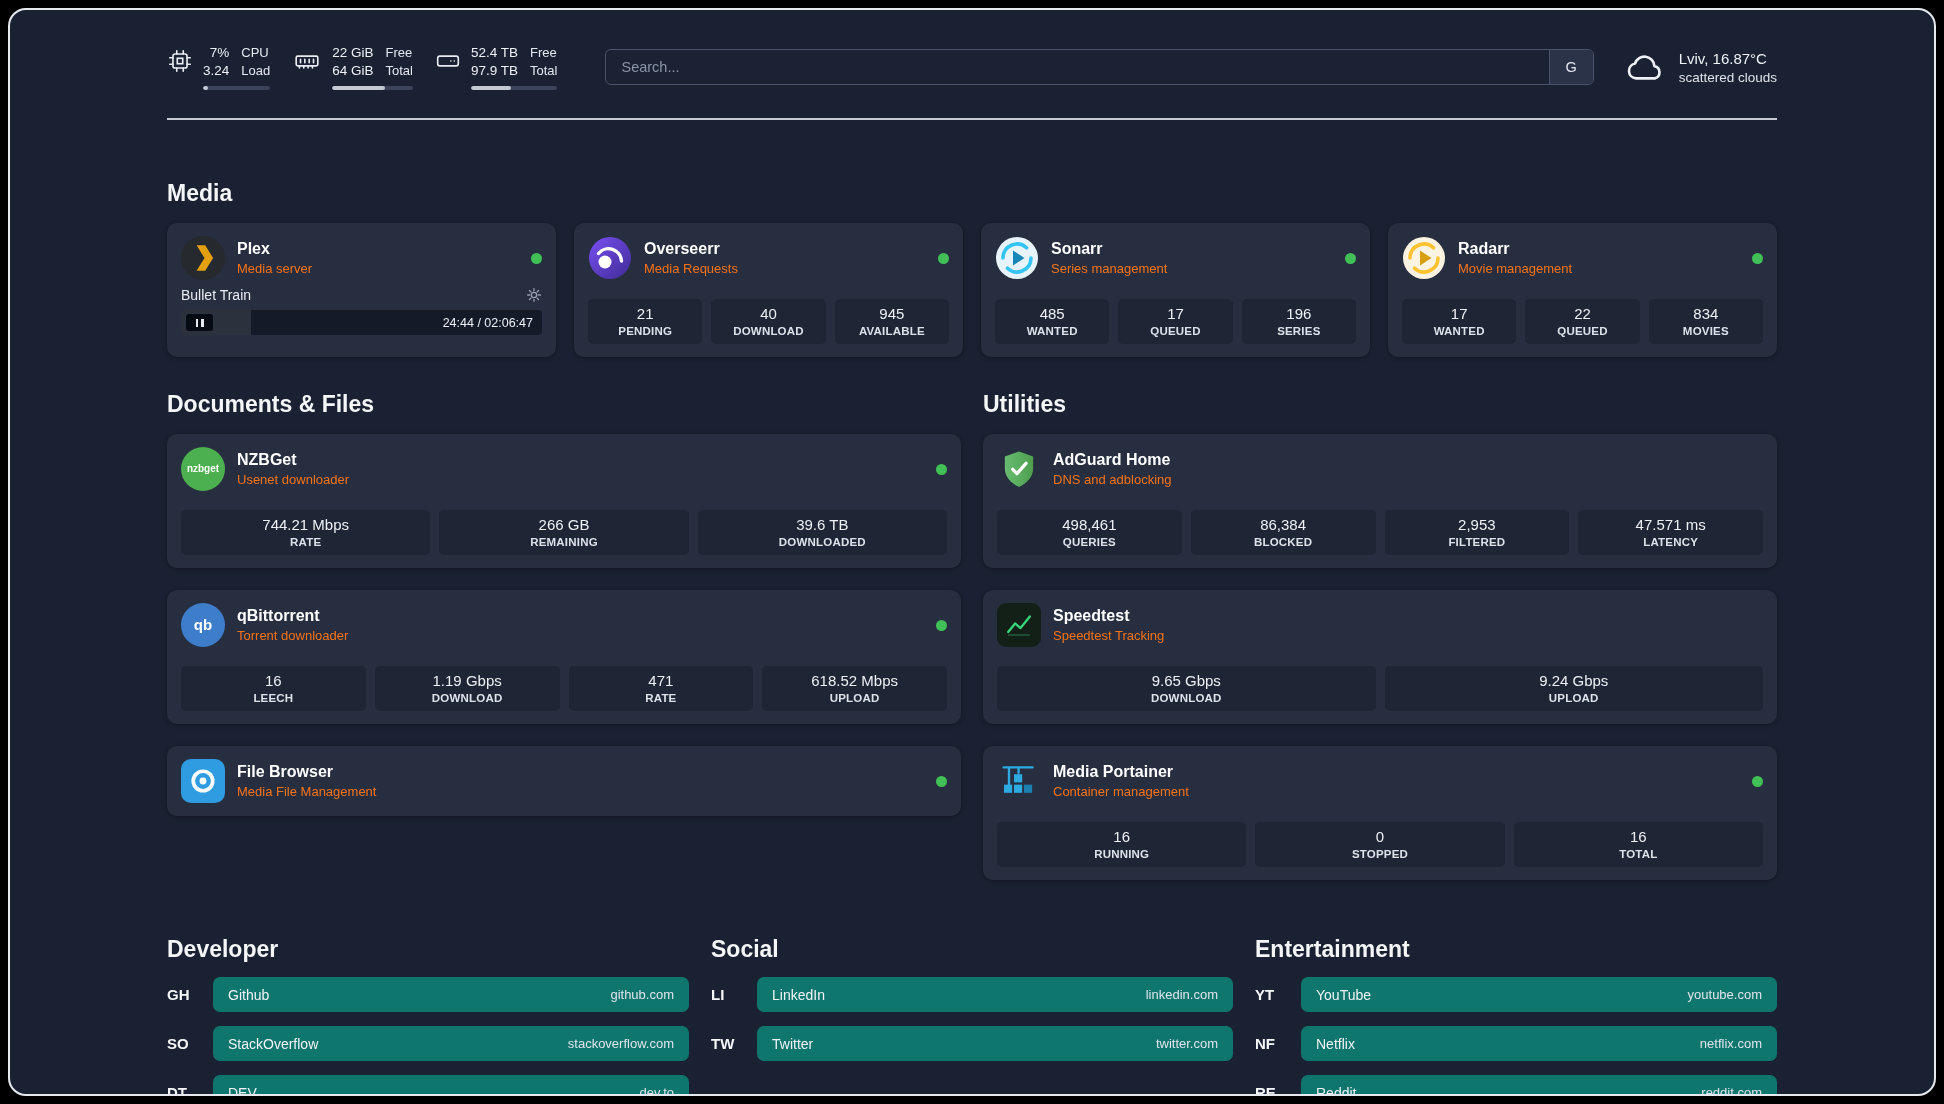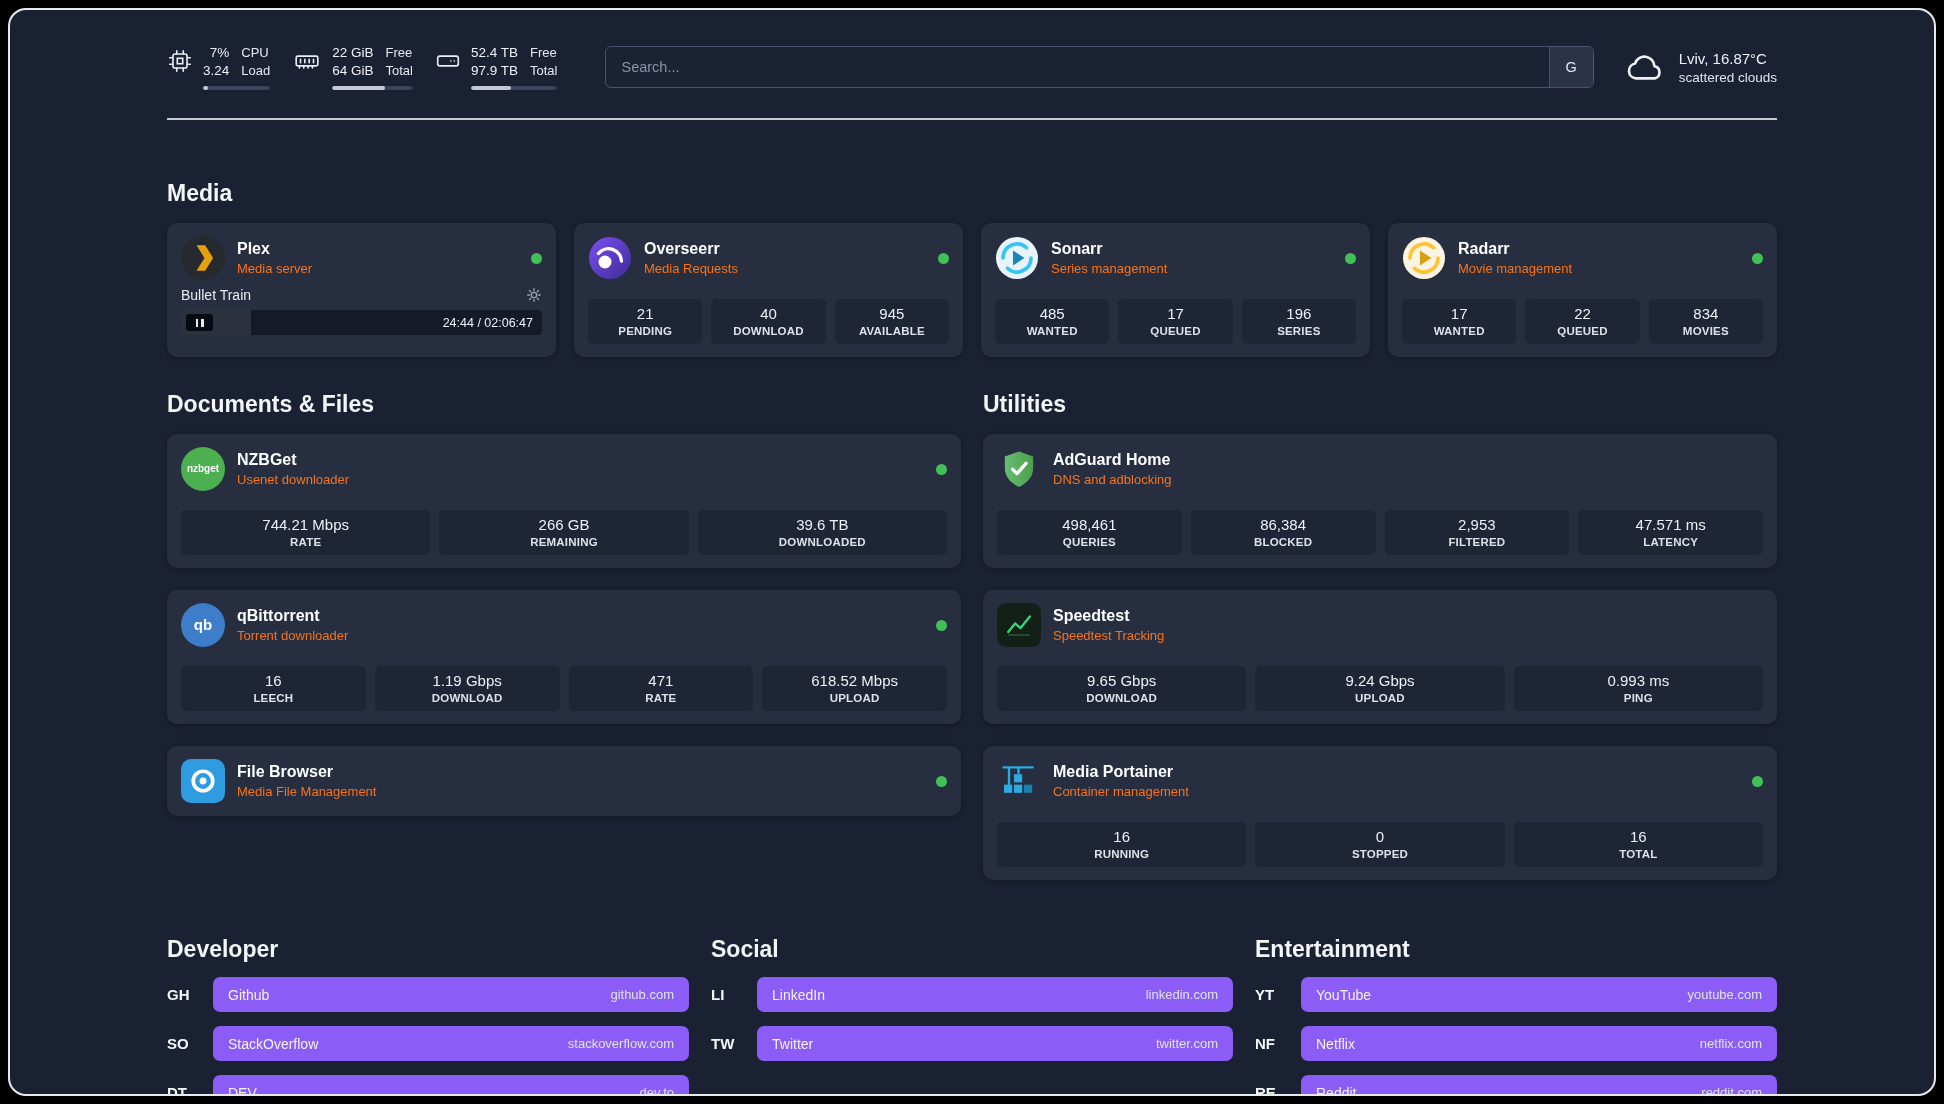--- a/index.html
+++ b/index.html
@@ -11,21 +11,21 @@
   .topbar { padding-top:34px; display:flex; align-items:center; }
   .res { display:flex; align-items:flex-start; gap:10px; margin-right:22px; }
   .res-icon { margin-top:4px; line-height:0; }
   .res-body { display:flex; flex-direction:column; }
   .res-row { display:flex; gap:12px; }
   .res-vals { display:flex; flex-direction:column; align-items:flex-end; font-size:13.5px; color:#eef1f6; line-height:1.35; }
   .res-labels { display:flex; flex-direction:column; font-size:13px; color:#e3e8f0; line-height:1.35; }
   .res-bar { margin-top:6px; height:4px; background:#3a4357; border-radius:2px; overflow:hidden; width:100%; }
   .res-fill { height:100%; background:#c3cad6; border-radius:2px; }
 
-  .search { flex:1; margin:0 30px 0 26px; display:flex; align-items:center; height:42px; background:#1b2233; border:1px solid #49536b; border-radius:6px; overflow:hidden; }
+  .search { flex:1; margin:0 30px 0 26px; display:flex; align-items:center; height:36px; background:#1b2233; border:1px solid #49536b; border-radius:6px; overflow:hidden; }
   .search input { flex:1; background:transparent; border:none; outline:none; color:#e9edf3; font-size:14.5px; padding:0 15px; font-family:"Liberation Sans", sans-serif; }
   .search input::placeholder { color:#8b94a7; }
   .search-engine { width:44px; align-self:stretch; display:flex; align-items:center; justify-content:center; background:#2b3349; border-left:1px solid #49536b; color:#e2e6ee; font-size:14.5px; cursor:pointer; }
 
   .weather { display:flex; align-items:center; gap:13px; color:#eef1f6; }
   .weather-loc { font-size:15px; }
   .weather-cond { font-size:13.5px; margin-top:3px; color:#dfe4ec; }
 
   .divider { margin-top:28px; border-bottom:2px solid #d8dce4; opacity:.9; }
 
@@ -69,21 +69,21 @@
   .icon-qb { background:#3d7dca; }
   .icon-qb span { color:#fff; font-weight:700; font-size:15px; }
   .icon-fb { background:#2f9be0; border-radius:10px; }
   .icon-flat { background:transparent; }
   .icon-speed { background:#122018; border-radius:9px; }
 
   
   .bookmarks { display:grid; grid-template-columns:1fr 1fr 1fr; gap:22px; margin-top:56px; padding-bottom:30px; align-items:start; }
   .bm-row { display:flex; align-items:center; margin-top:14px; }
   .bm-abbr { width:46px; font-weight:700; font-size:15px; color:#f4f6f8; }
-  .bm-pill { flex:1; height:35px; background:#8b5cf6; border-radius:7px; display:flex; align-items:center; justify-content:space-between; padding:0 15px; cursor:pointer; }
+  .bm-pill { flex:1; height:35px; background:#0f766e; border-radius:7px; display:flex; align-items:center; justify-content:space-between; padding:0 15px; cursor:pointer; }
   .bm-name { font-size:14px; color:#f1f3f6; }
   .bm-url { font-size:13px; color:#dfe4ec; }
 </style>
 </head>
 <body>
 
 <div class="screen">
   <div class="container">
 
     <header class="topbar">
@@ -459,24 +459,20 @@
           </div>
           <div class="stats">
             <div class="stat">
               <div class="stat-val">9.65 Gbps</div>
               <div class="stat-label">DOWNLOAD</div>
             </div>
             <div class="stat">
               <div class="stat-val">9.24 Gbps</div>
               <div class="stat-label">UPLOAD</div>
             </div>
-            <div class="stat">
-              <div class="stat-val">0.993 ms</div>
-              <div class="stat-label">PING</div>
-            </div>
           </div>
         </div>
 
         <div class="card">
           <div class="card-head">
             <span class="app-icon icon-flat">
               <svg width="40" height="40" viewBox="0 0 44 44">
                 <path d="M5 7h32M21.5 7v6M11 7v20" stroke="#2daae2" stroke-width="2.6" fill="none" stroke-linecap="round"></path>
                 <rect x="16.5" y="14.5" width="9" height="9" fill="#2daae2"></rect>
                 <rect x="5.5" y="26" width="9" height="9" fill="#2daae2"></rect>

